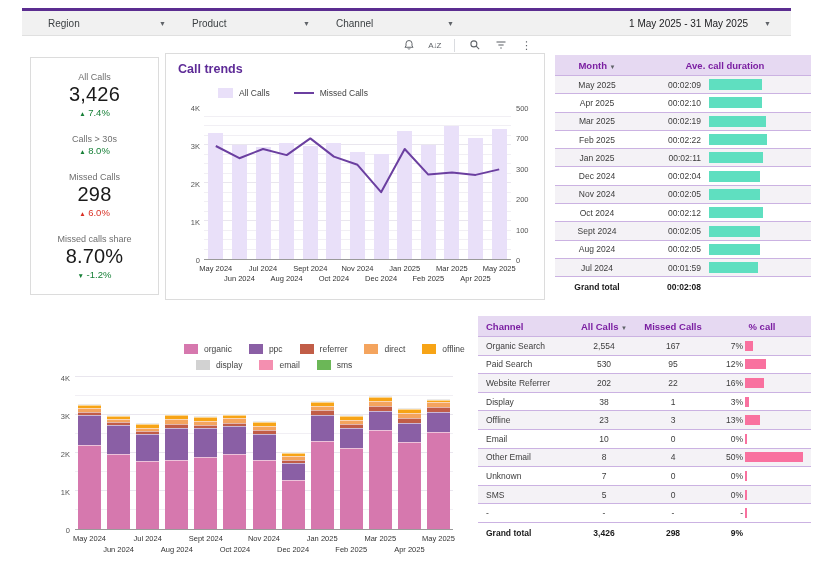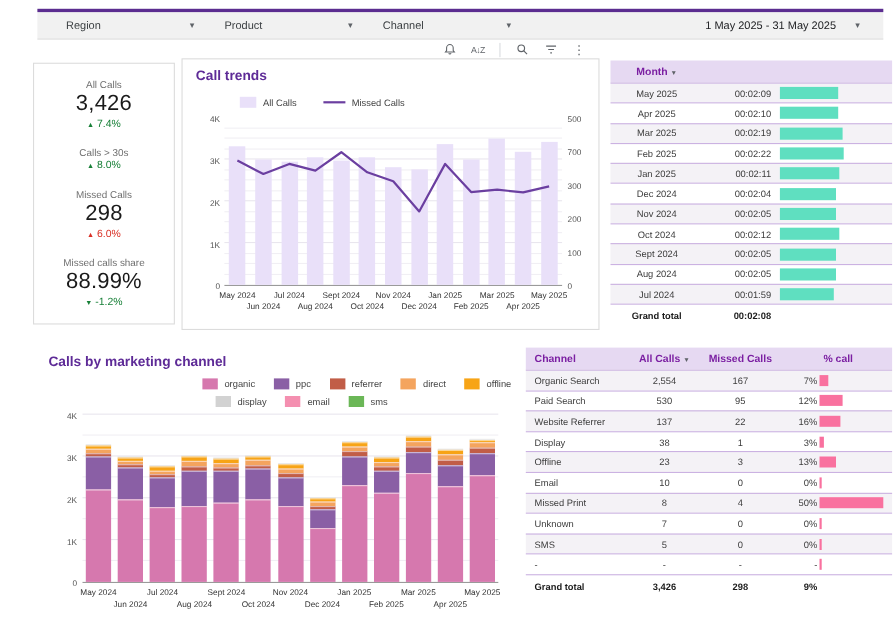--- a/index.html
+++ b/index.html
@@ -1,20 +1,20 @@
 <!DOCTYPE html>
 <html><head>
 <meta charset="utf-8">
 <style>
   * { margin:0; padding:0; box-sizing:border-box; }
   html,body { width:813px; height:581px; background:#fff; font-family:"Liberation Sans", sans-serif; position:relative; overflow:hidden; }
   .abs { position:absolute; }
 
   
-  #filter-bar { left:34px; top:8px; width:769px; height:28px; background:#f1f1f1;
+  #filter-bar { left:22px; top:8px; width:769px; height:28px; background:#f1f1f1;
     border-top:3px solid #5b2d90; border-bottom:1px solid #e0e0e0;
     display:flex; align-items:center; }
   .filter-ctl { display:flex; justify-content:space-between; align-items:center;
     width:118px; margin-left:26px; cursor:pointer; }
   .filter-label { font-size:10px; color:#3c4043; }
   .caret { font-size:7px; color:#5f6368; }
   #date-ctl { margin-left:auto; margin-right:20px; display:flex; align-items:center; gap:16px; cursor:pointer; }
   #date-label { font-size:10px; color:#202124; }
 
   
@@ -152,21 +152,21 @@
       <div class="kpi-label">Calls &gt; 30s</div>
       <div class="kpi-delta" style="color: rgb(24, 128, 56);"><span class="kpi-arrow">▲</span> 8.0%</div>
     </div>
     <div class="kpi-block">
       <div class="kpi-label">Missed Calls</div>
       <div class="kpi-value">298</div>
       <div class="kpi-delta" style="color: rgb(217, 48, 37);"><span class="kpi-arrow">▲</span> 6.0%</div>
     </div>
     <div class="kpi-block">
       <div class="kpi-label">Missed calls share</div>
-      <div class="kpi-value">88.99%</div>
+      <div class="kpi-value">8.70%</div>
       <div class="kpi-delta" style="color: rgb(24, 128, 56);"><span class="kpi-arrow">▼</span> -1.2%</div>
     </div>
   </div>
 
 <div id="trends-panel" class="abs">
   <div id="trends-title" class="panel-title">Call trends</div>
   <div id="trend-legend">
       <div class="lg-item">
         <span class="sw-bar" style="background: rgb(233, 224, 249);"></span>
         <span class="lg-label">All Calls</span>
@@ -270,20 +270,21 @@
       <div class="x-label" style="left: 303.192px; top: 210px;">May 2025</div>
     </div>
 </div>
 
 <div id="month-table" class="abs">
   <div class="mt-header">
     <div>
       <span>Month</span>
       <span class="caret" style="font-size:6px;">▼</span>
     </div>
+    <div>Ave. call duration</div>
   </div>
   <div id="month-rows">
       <div class="mt-row">
         <div class="mt-month">May 2025</div>
         <div class="mt-dur">00:02:09</div>
         <div>
           <div class="mt-bar" style="width: 52.7px;"></div>
         </div>
       </div>
       <div class="mt-row">
@@ -358,21 +359,20 @@
       </div>
     </div>
   <div class="mt-total">
     <div class="mt-month">Grand total</div>
     <div class="mt-dur">00:02:08</div>
     <div></div>
   </div>
 </div>
 
 <div id="channel-chart" class="abs">
-  <div id="channel-title" class="panel-title">Calls by marketing channel</div>
   <div id="stack-legend">
       <div class="cl-row" style="left: 108px; top: 26px; padding-left: 48px;">
         <div class="lg-item">
           <span class="cl-sw" style="background: rgb(214, 120, 174);"></span>
           <span class="lg-label">organic</span>
         </div>
         <div class="lg-item">
           <span class="cl-sw" style="background: rgb(138, 95, 165);"></span>
           <span class="lg-label">ppc</span>
         </div>
@@ -604,21 +604,21 @@
         <div class="ct-channel">Paid Search</div>
         <div class="ct-center">530</div>
         <div class="ct-center">95</div>
         <div class="ct-share">
           <span class="ct-share-label">12%</span>
           <span class="ct-share-bar" style="width: 20.9px;"></span>
         </div>
       </div>
       <div class="ct-row">
         <div class="ct-channel">Website Referrer</div>
-        <div class="ct-center">137</div>
+        <div class="ct-center">202</div>
         <div class="ct-center">22</div>
         <div class="ct-share">
           <span class="ct-share-label">16%</span>
           <span class="ct-share-bar" style="width: 18.6px;"></span>
         </div>
       </div>
       <div class="ct-row">
         <div class="ct-channel">Display</div>
         <div class="ct-center">38</div>
         <div class="ct-center">1</div>
@@ -639,21 +639,21 @@
       <div class="ct-row">
         <div class="ct-channel">Email</div>
         <div class="ct-center">10</div>
         <div class="ct-center">0</div>
         <div class="ct-share">
           <span class="ct-share-label">0%</span>
           <span class="ct-share-bar" style="width: 1.5px;"></span>
         </div>
       </div>
       <div class="ct-row">
-        <div class="ct-channel">Missed Print</div>
+        <div class="ct-channel">Other Email</div>
         <div class="ct-center">8</div>
         <div class="ct-center">4</div>
         <div class="ct-share">
           <span class="ct-share-label">50%</span>
           <span class="ct-share-bar" style="width: 58px;"></span>
         </div>
       </div>
       <div class="ct-row">
         <div class="ct-channel">Unknown</div>
         <div class="ct-center">7</div>

